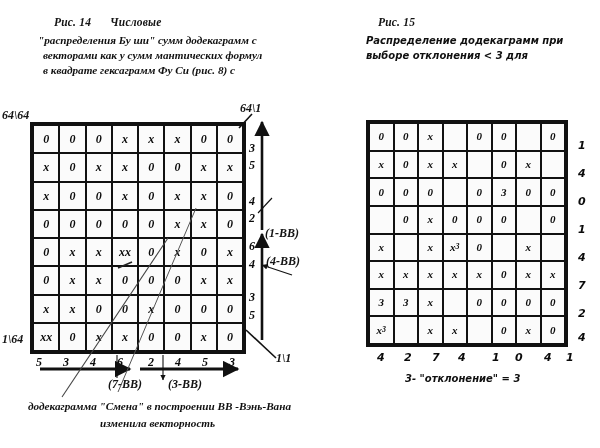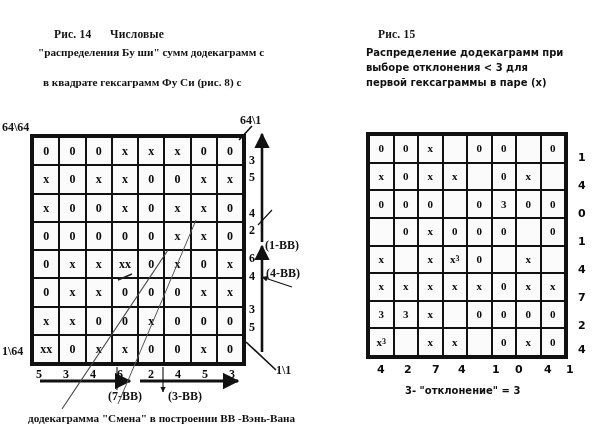--- a/index.html
+++ b/index.html
@@ -4,21 +4,21 @@
 <style>
   html,body{margin:0;padding:0;}
   body{
     width:600px;height:448px;
     background:#ffffff;
     font-family:"Liberation Serif", serif;
     color:#141414;
     position:relative;
     overflow:hidden;
   }
-  .page{position:absolute;left:0;top:12px;width:600px;height:336px;}
+  .page{position:absolute;left:0;top:0;width:600px;height:336px;font-style:italic;}
 
   
   .fig-label{
     position:absolute;
     font-family:"Liberation Serif", serif;
     font-weight:bold;
     font-size:11.5px;
     letter-spacing:.2px;
     white-space:nowrap;
   }
@@ -102,26 +102,26 @@
 </style>
 </head>
 <body>
 
 <div class="page">
 
   <div class="fig-label" style="left:54px;top:16px;">Рис. 14</div>
   <div class="fig-label" style="left:110px;top:16px;">Числовые</div>
 
   <div class="prose" style="left:38px;top:33px;">"распределения Бу ши" сумм  додекаграмм  с</div>
+  <div class="prose" style="left:43px;top:48px;">векторами как   у   сумм  мантических формул</div>
   <div class="prose" style="left:43px;top:63px;">в квадрате гексаграмм Фу Си  (рис. 8)         с</div>
 
   <div class="fig-label" style="left:378px;top:16px;">Рис. 15</div>
   <div class="prose-sans" style="left:366px;top:33px;">Распределение додекаграмм при</div>
   <div class="prose-sans" style="left:366px;top:48px;">выборе  отклонения &lt; 3 для</div>
-  <div class="prose-sans" style="left:366px;top:63px;">первой гексаграммы в паре (х)</div>
 
   <div class="corner" style="left:2px;top:108px;">64\64</div>
   <div class="corner" style="left:240px;top:101px;">64\1</div>
   <div class="corner" style="left:2px;top:332px;">1\64</div>
   <div class="corner" style="left:276px;top:351px;">1\1</div>
 
   <div class="grid left" id="grid-left">
       <div class="cell">0</div>
       <div class="cell">0</div>
       <div class="cell">0</div>
@@ -205,20 +205,21 @@
   <div class="axnum" style="left:249px;top:257px;">4</div>
   <div class="axnum" style="left:249px;top:290px;">3</div>
   <div class="axnum" style="left:249px;top:308px;">5</div>
 
   <div class="ann" style="left:265px;top:206px;margin-top:20px;">(1-BB)</div>
   <div class="ann" style="left:266px;top:254px;">(4-BB)</div>
   <div class="ann" style="left:108px;top:377px;">(7-BB)</div>
   <div class="ann" style="left:168px;top:377px;">(3-BB)</div>
 
   <div class="prose" style="left:28px;top:399px;">додекаграмма "Смена"   в построении ВВ -Вэнь-Вана</div>
+  <div class="prose" style="left:100px;top:416px;">изменила векторность</div>
 
   <div class="grid right" id="grid-right">
       <div class="cell">0</div>
       <div class="cell">0</div>
       <div class="cell">x</div>
       <div class="cell sep-r"></div>
       <div class="cell">0</div>
       <div class="cell">0</div>
       <div class="cell"></div>
       <div class="cell">0</div>

